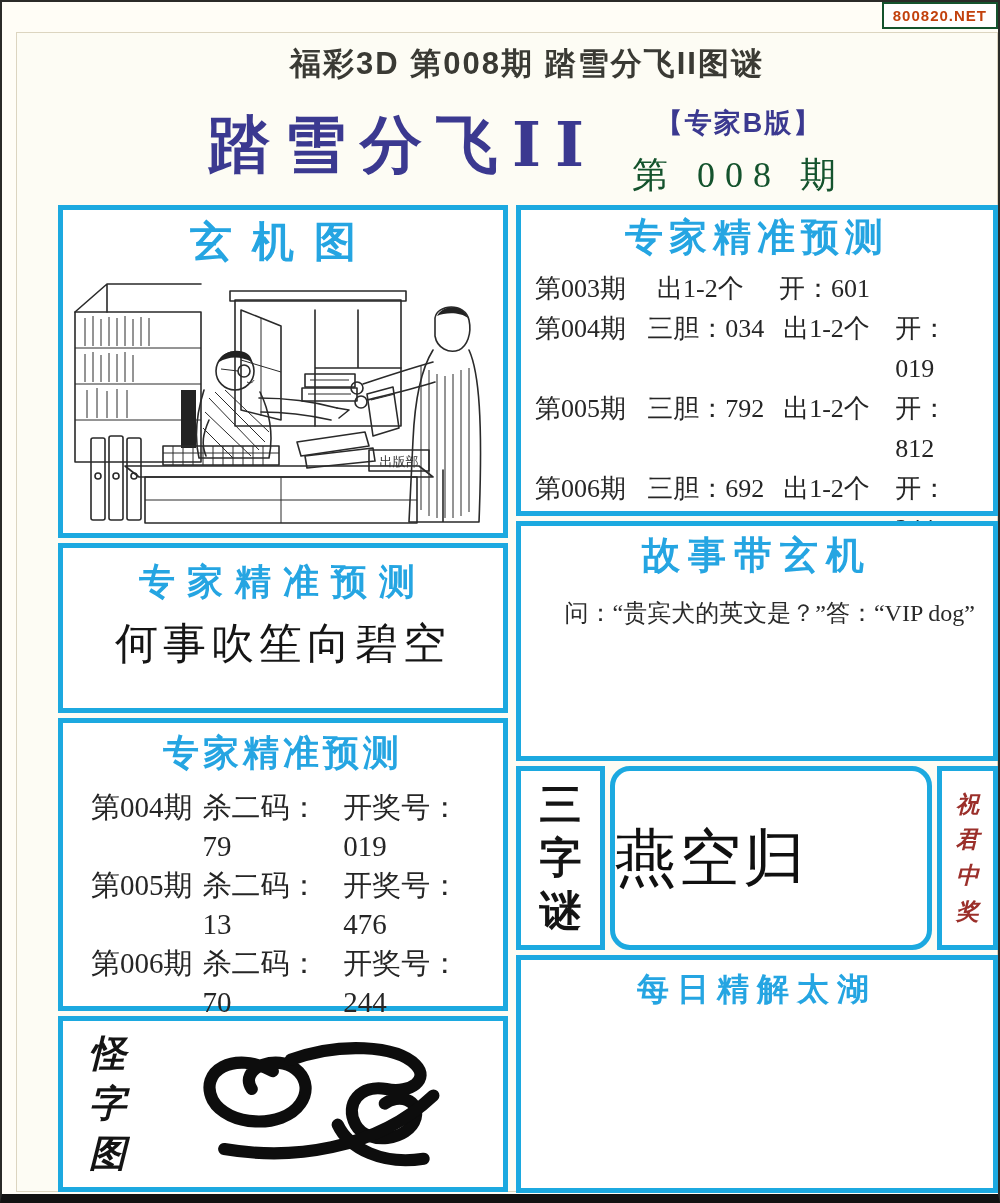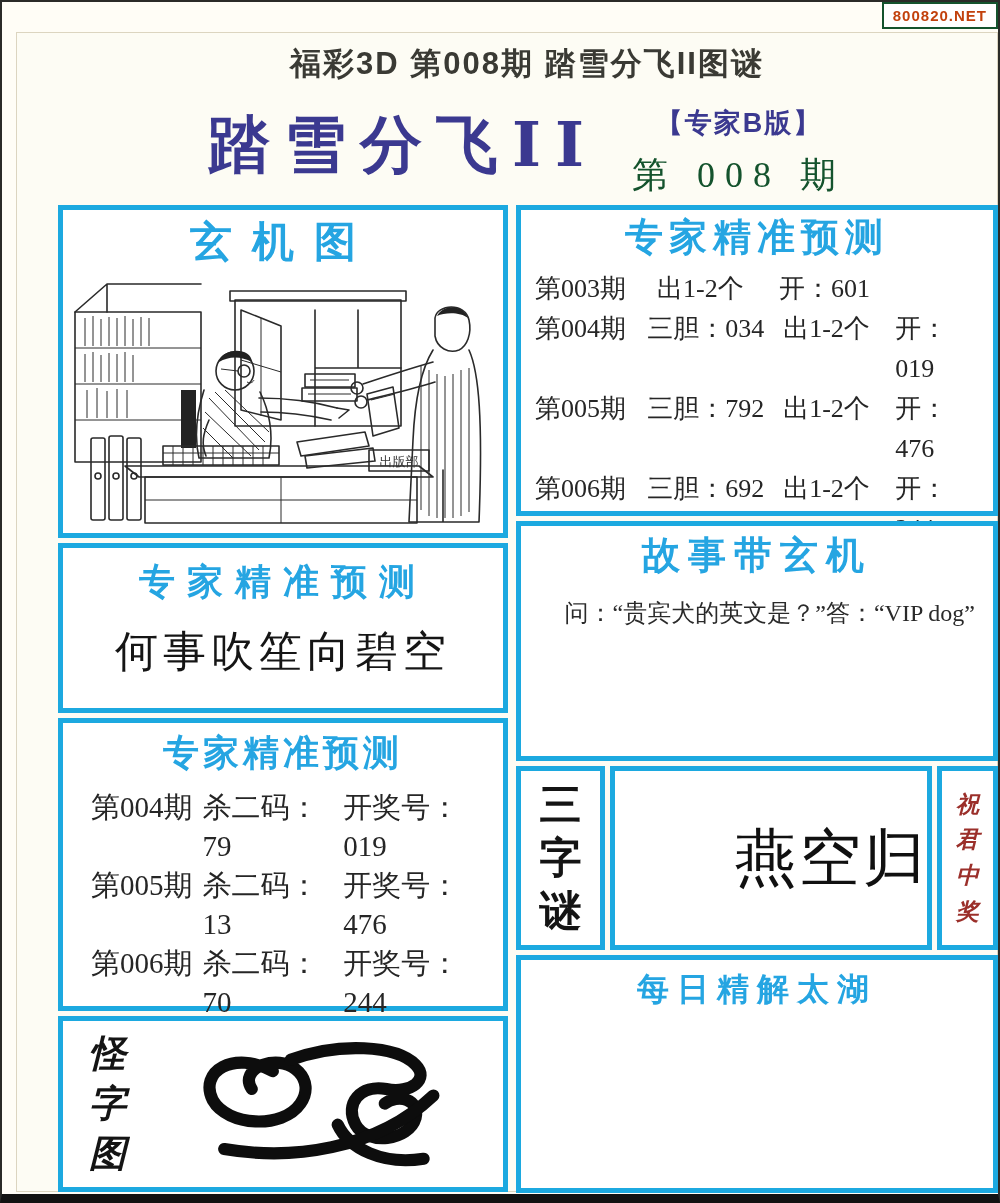--- a/index.html
+++ b/index.html
@@ -24,21 +24,21 @@
   .col { display:flex; flex-direction:column; gap:5px; width:487px; }
   .panel { background:#fff; border:5px solid #1ca9e0; }
   .cal-title { text-align:center; font-weight:bold; color:#25a5e2;
                font-family:"DejaVu Serif",serif; }
   
   .p-xuanji { height:333px; }
   .p-xuanji .cal-title { font-size:42px; letter-spacing:20px; margin-top:4px; }
   .cartoon-wrap { display:flex; justify-content:center; }
   .p-yiju { height:170px; }
   .p-yiju .cal-title { font-size:36px; letter-spacing:12px; margin-top:10px; }
-  .phrase { text-align:center; font-size:43px; color:#151515; letter-spacing:5px; margin-top:16px; }
+  .phrase { text-align:center; font-size:43px; color:#151515; letter-spacing:5px; margin-top:8px; }
   .p-sha { height:293px; }
   .p-sha .cal-title { font-size:36px; letter-spacing:4px; margin-top:6px; }
   .sha-rows { margin-top:10px; }
   .sha-row { display:flex; padding:0 28px; font-size:29px; color:#262626; line-height:39px; }
   .sha-row .seg-issue { width:135px; }
   .sha-row .seg-kill { width:170px; }
   .p-guai { height:176px; display:flex; align-items:center; }
   .vert-label { display:flex; flex-direction:column; align-items:center; margin-left:26px; }
   .vert-label .ch { font-size:37px; font-weight:900; font-style:italic; color:#141414; line-height:50px; }
   .scribble-wrap { flex:1; display:flex; justify-content:center; }
@@ -50,21 +50,21 @@
   .yuce-row { display:flex; padding:0 14px; font-size:26px; color:#262626; line-height:40px; }
   .yuce-row .seg-issue { width:122px; }
   .yuce-row .seg-dan { width:148px; }
   .yuce-row .seg-mid { width:122px; }
   .p-gushi { height:240px; }
   .p-gushi .cal-title { font-size:38px; letter-spacing:8px; margin-top:4px; }
   .gushi-text { padding:14px 18px 0 18px; font-size:24px; color:#2a2a2a; line-height:1.55;text-align:right; }
   .row3 { display:flex; gap:5px; height:184px; }
   .p-sanzi { width:89px; display:flex; flex-direction:column; justify-content:space-around; align-items:center; padding:8px 0; }
   .p-sanzi .ch { font-size:42px; font-weight:900; color:#141414; line-height:1; }
-  .p-riddle { flex:1; display:flex; align-items:center; justify-content:flex-end; }
+  .p-riddle { flex:1; display:flex; align-items:center; justify-content:flex-start;border-radius:20px; }
   .riddle-text { font-size:62px; color:#101010; letter-spacing:2px; }
   .p-wish { width:61px; display:flex; flex-direction:column; justify-content:center; align-items:center; gap:8px; }
   .p-wish .ch { font-size:23px; font-weight:bold; font-style:italic; color:#9b2f2a; line-height:1.2; }
   .p-taihu { height:238px; }
   .p-taihu .cal-title { font-size:32px; letter-spacing:8px; margin-top:8px; }
   svg { display:block; }
   .ink { stroke:#2a2a2a; fill:none; stroke-width:1.6; stroke-linecap:round; stroke-linejoin:round; }
   .ink-thin { stroke:#2a2a2a; fill:none; stroke-width:1; }
   .ink-fill { fill:#222; stroke:none; }
 </style>
@@ -226,21 +226,21 @@
             <div class="yuce-row">
               <span class="seg-issue">第004期</span>
               <span class="seg-dan">三胆：034</span>
               <span class="seg-mid">出1-2个</span>
               <span class="seg-open">开：019</span>
             </div>
             <div class="yuce-row">
               <span class="seg-issue">第005期</span>
               <span class="seg-dan">三胆：792</span>
               <span class="seg-mid">出1-2个</span>
-              <span class="seg-open">开：476</span>
+              <span class="seg-open">开：812</span>
             </div>
             <div class="yuce-row">
               <span class="seg-issue">第006期</span>
               <span class="seg-dan">三胆：692</span>
               <span class="seg-mid">出1-2个</span>
               <span class="seg-open">开：244</span>
             </div>
             <div class="yuce-row">
               <span class="seg-issue">第007期</span>
               <span class="seg-dan">三胆：149</span>

